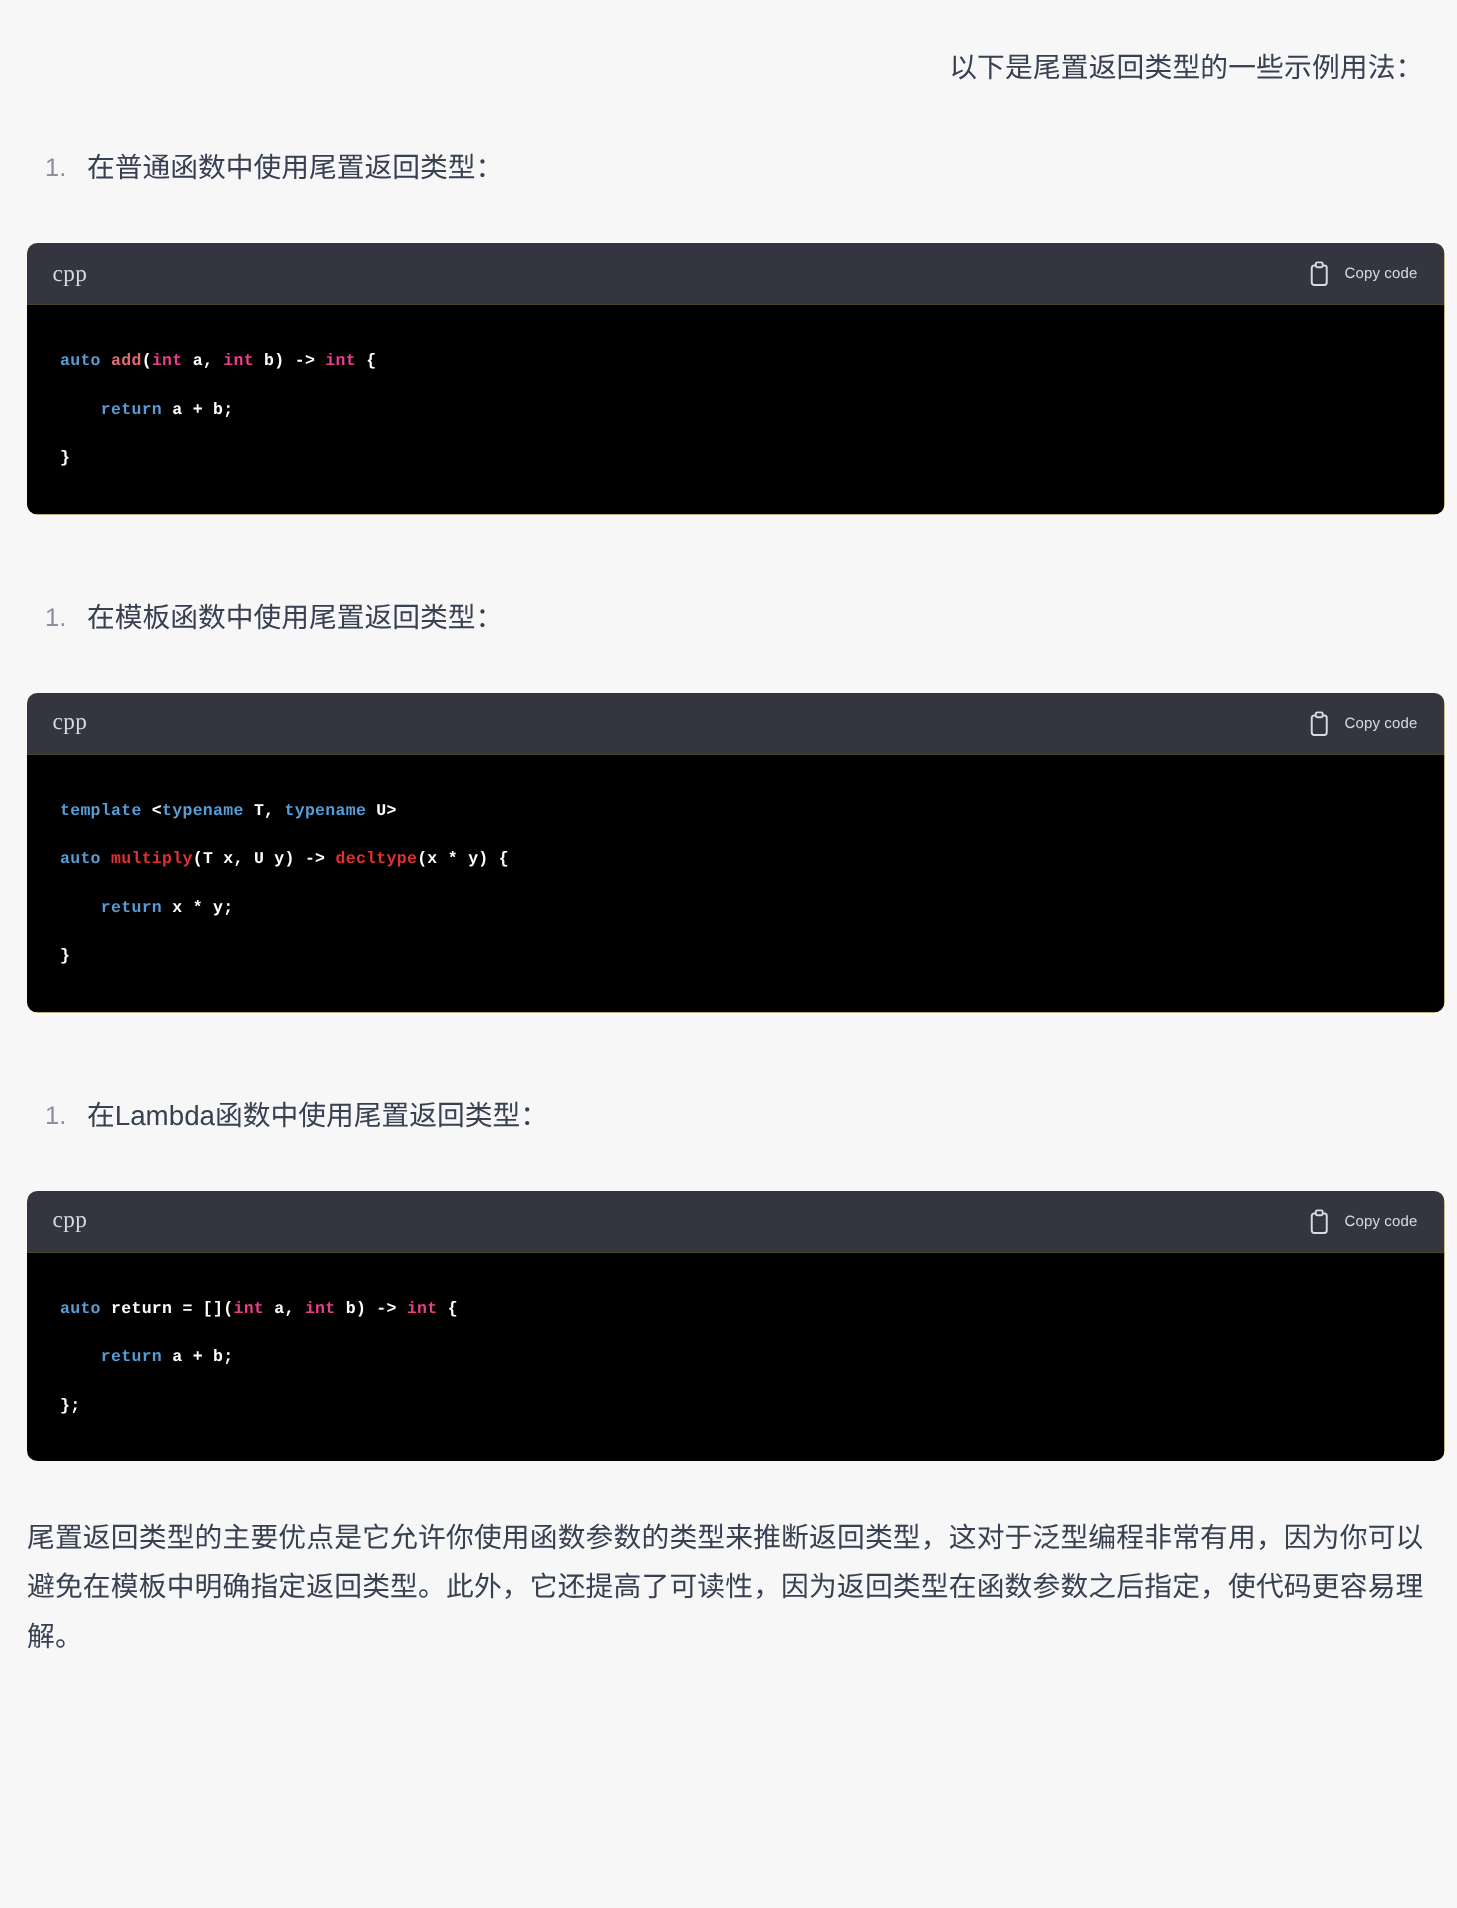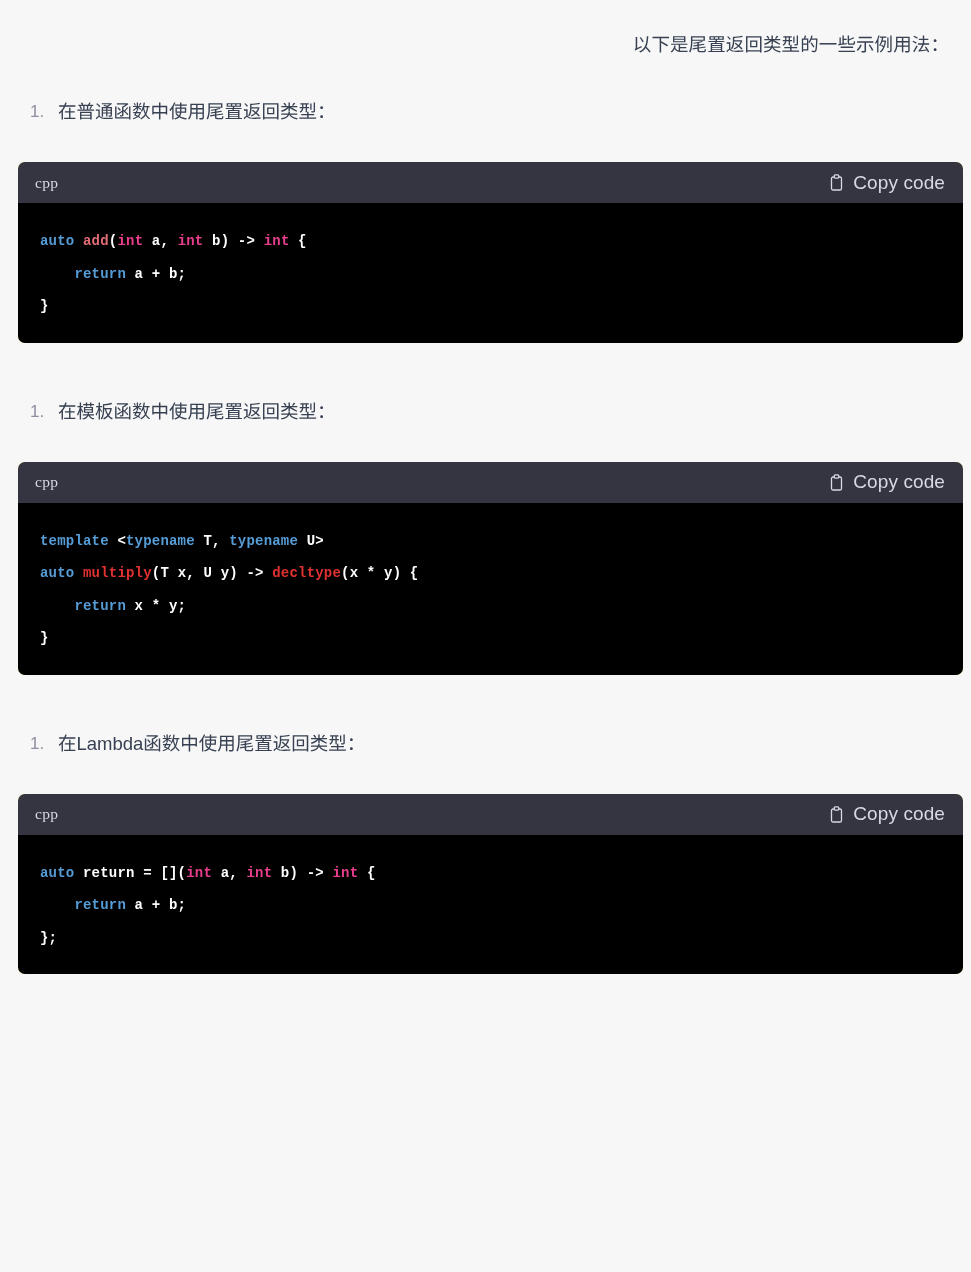--- a/index.html
+++ b/index.html
@@ -102,41 +102,41 @@
     font-family: "Liberation Serif", "DejaVu Serif", serif;
     font-size: 15.5px;
     color: #d9d9e3;
     letter-spacing: 0.3px;
   }
   .copy-btn {
     display: flex;
     align-items: center;
     gap: 9px;
     color: #d9d9e3;
-    font-size: 19px;
+    font-size: 10px;
     font-family: "Liberation Sans", sans-serif;
     background: none;
     border: 0;
     cursor: pointer;
     padding: 2px 2px;
     letter-spacing: 0.1px;
   }
   .copy-btn svg {
     display: block;
   }
   .code-body {
     background: #000000;
     padding: 22px 0 20px 0;
     overflow-x: auto;
   }
   pre.code {
     margin: 0;
     padding: 0 28px 0 22px;
     font-family: "Liberation Mono", "DejaVu Sans Mono", monospace;
-    font-size: 14px;
+    font-size: 11px;
     line-height: 32.5px;
     color: #ffffff;
     font-weight: 700;
     white-space: pre;
     letter-spacing: 0.2px;
   }
   
   .tk-key   { color: #569cd6; }   
   .tk-fn    { color: #e06c75; }   
   .tk-fn2   { color: #e03131; }   
@@ -233,14 +233,15 @@
     </div>
     <div class="code-body">
       <pre class="code"><span class="tk-key">auto</span><span class="tk-plain"> return = [](</span><span class="tk-type">int</span><span class="tk-plain"> a, </span><span class="tk-type">int</span><span class="tk-plain"> b) -&gt; </span><span class="tk-type">int</span><span class="tk-plain"> {</span>
 <span class="tk-plain">    </span><span class="tk-key">return</span><span class="tk-plain"> a + b;</span>
 <span class="tk-plain">};</span></pre>
     </div>
   </div>
 
   <div class="spacer-34"></div>
 
+  <p class="para">尾置返回类型的主要优点是它允许你使用函数参数的类型来推断返回类型，这对于泛型编程非常有用，因为你可以避免在模板中明确指定返回类型。此外，它还提高了可读性，因为返回类型在函数参数之后指定，使代码更容易理解。</p>
 
 </div>
 
 </body></html>

